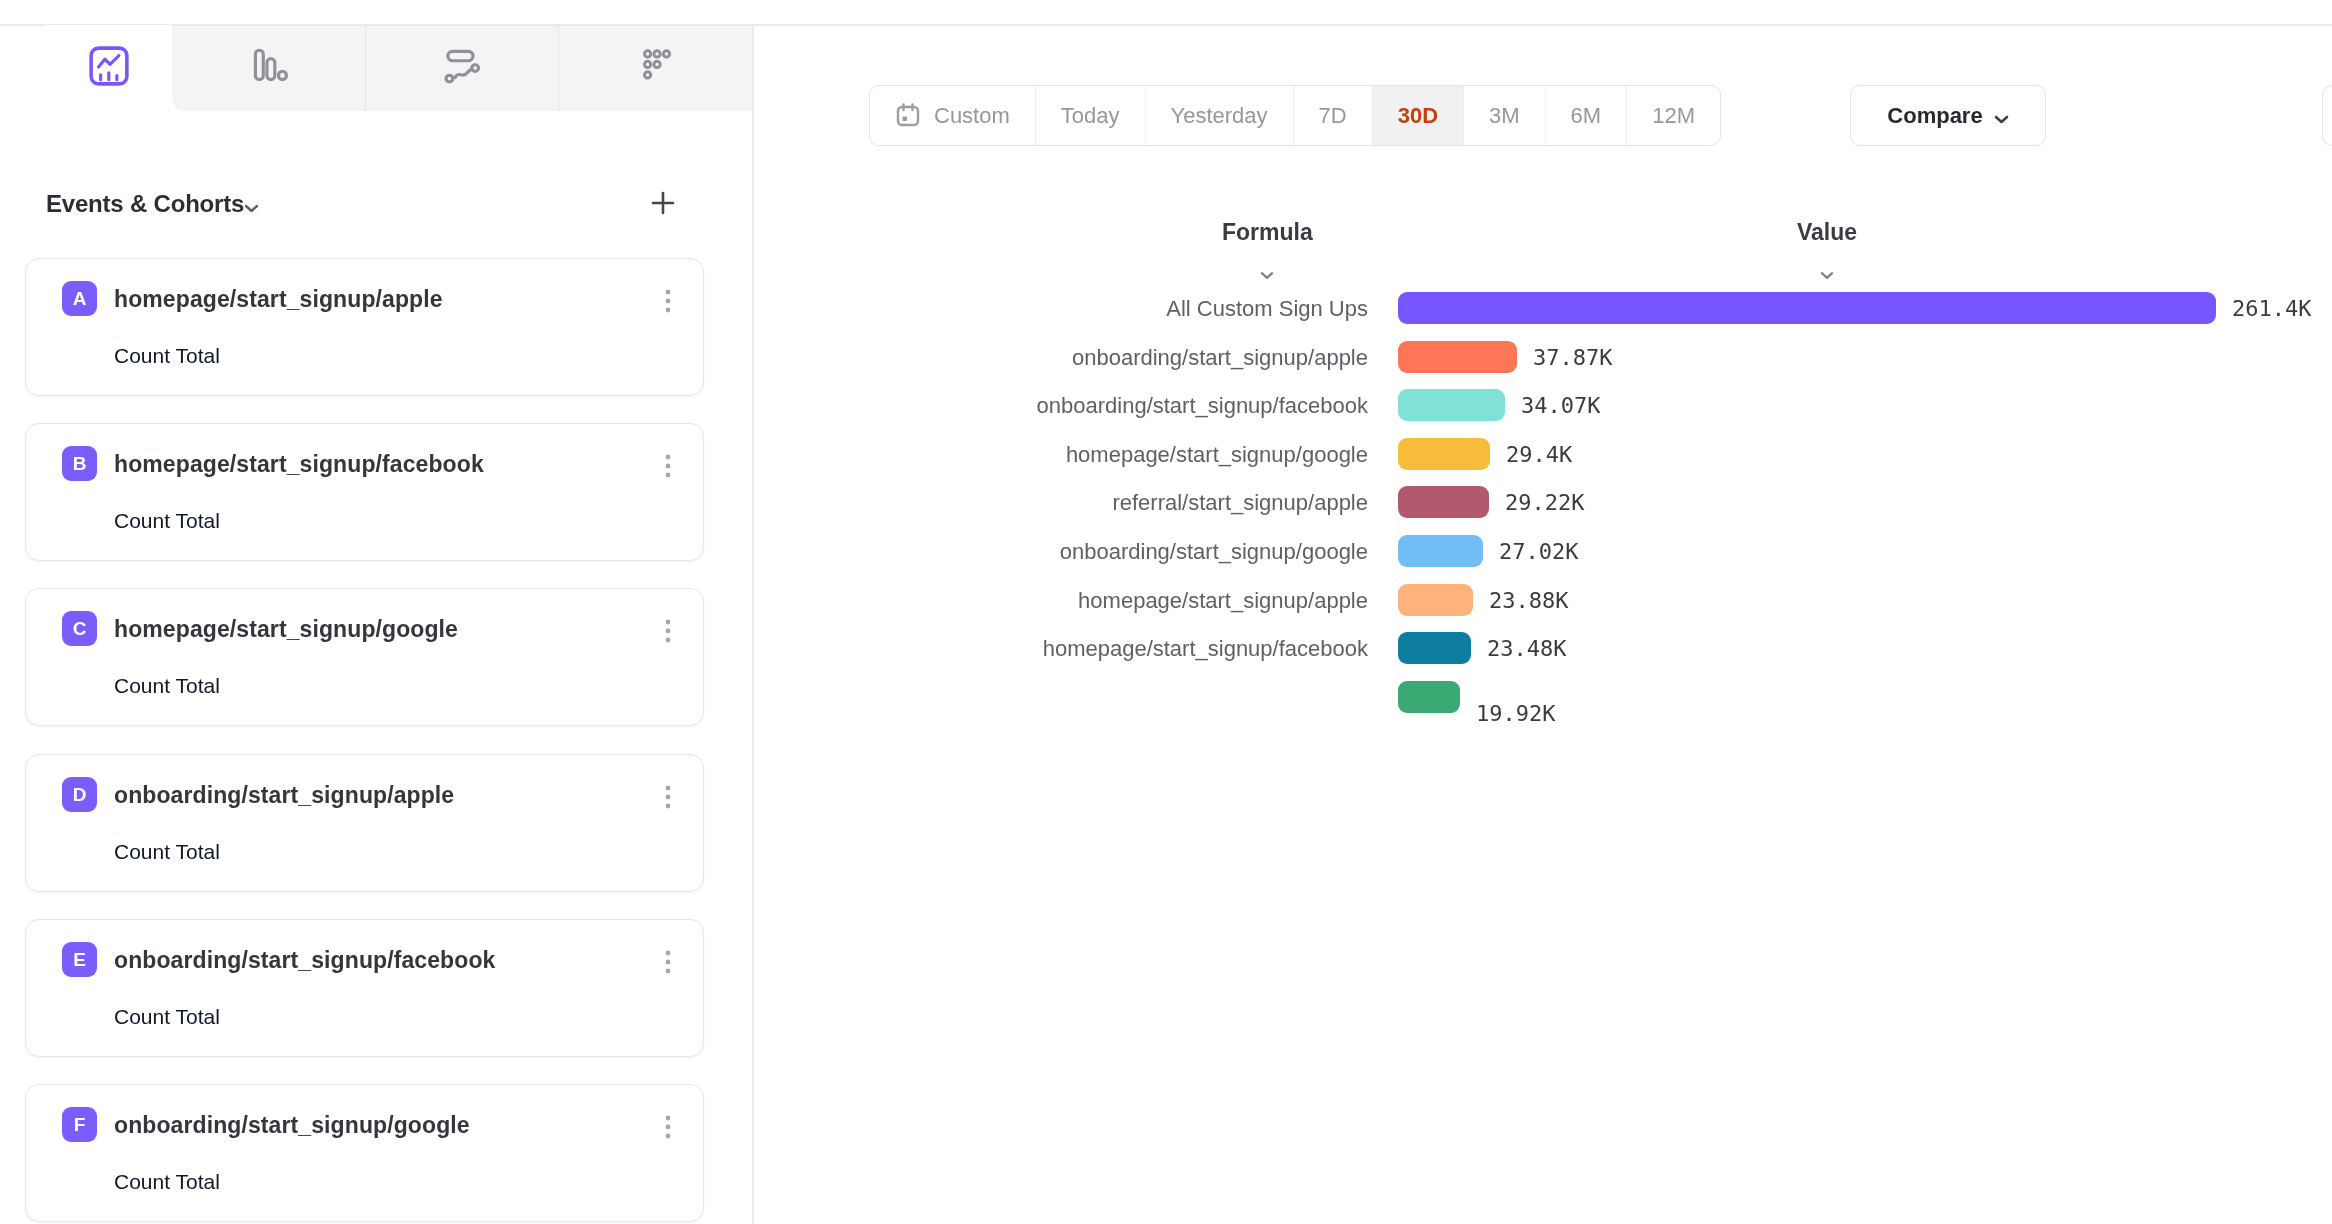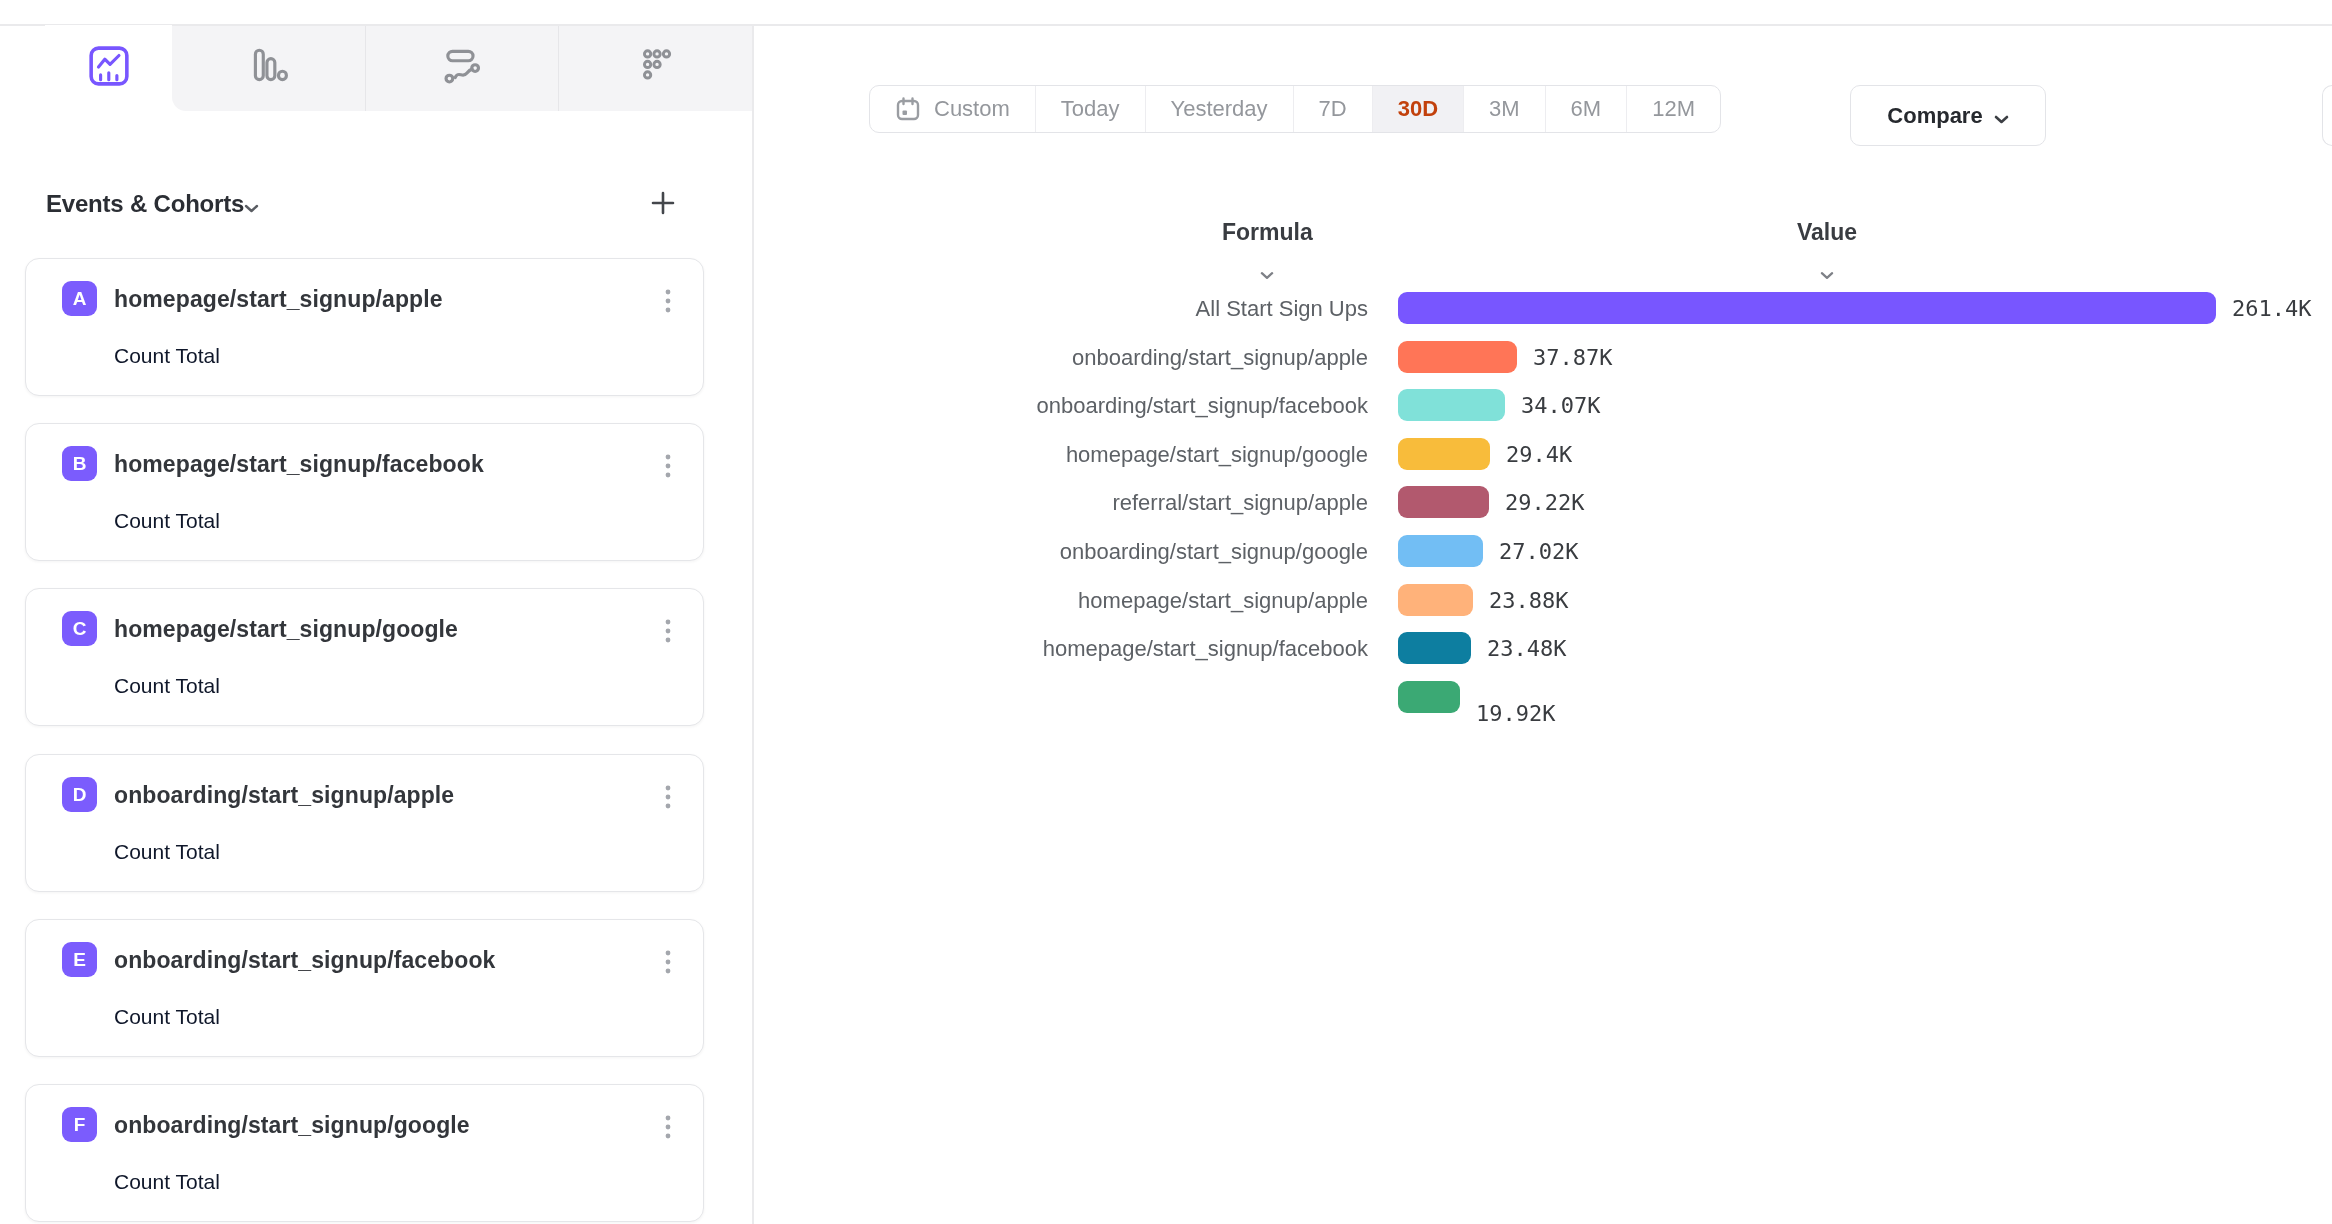--- a/index.html
+++ b/index.html
@@ -29,21 +29,21 @@
         border-radius:14px;box-shadow:0 1px 3px rgba(30,30,40,0.05);box-sizing:border-box;}
   .badge{position:absolute;left:36px;top:22px;width:35px;height:35px;border-radius:9px;display:flex;
          align-items:center;justify-content:center;color:#fff;font-size:19px;font-weight:700;}
   .card-title{position:absolute;left:88px;top:27px;font-size:23px;font-weight:600;color:#33363b;
               letter-spacing:0.1px;white-space:nowrap;}
   .card-metric{position:absolute;left:88px;top:85px;font-size:21px;color:#0f172a;}
   .kebab{position:absolute;right:16px;top:22px;width:38px;height:46px;display:flex;align-items:center;
          justify-content:center;background:none;border:none;cursor:pointer;padding:0;}
 
   
-  .ranges{position:absolute;left:869px;top:85px;height:48px;display:flex;align-items:stretch;background:#fff;
+  .ranges{position:absolute;left:869px;top:85px;height:61px;display:flex;align-items:stretch;background:#fff;
           border:1.5px solid #e3e4e8;border-radius:10px;overflow:hidden;box-sizing:border-box;}
   .seg{display:flex;align-items:center;gap:13px;padding:0 25px;font-size:22px;color:#94979c;
        border-left:1.5px solid #ededf0;cursor:pointer;white-space:nowrap;}
   .seg:first-child{border-left:none;}
   .seg-active{background:#f1f1f4;color:#c2410c;font-weight:700;}
   .compare{position:absolute;left:1850px;top:85px;width:196px;height:61px;box-sizing:border-box;
            border:1.5px solid #e3e4e8;border-radius:10px;background:#fff;display:flex;align-items:center;
            justify-content:center;gap:11px;font-size:22px;font-weight:700;color:#26292e;cursor:pointer;}
   .compare .chev{color:#3c3f44;margin-top:3px;}
   .edge-btn{position:absolute;left:2322px;top:85px;width:14px;height:61px;box-sizing:border-box;
@@ -261,21 +261,21 @@
   <span>Value</span>
   <span class="chev">
     <svg width="14" height="9" viewBox="0 0 15 9" fill="none" stroke="currentColor" stroke-width="2.4" stroke-linecap="round" stroke-linejoin="round">
         <path d="M2 2 L7.5 7 L13 2"></path>
       </svg>
   </span>
 </div>
 
 <div id="rows">
     <div class="brow" style="top: 292px;">
-      <div class="row-label">All Start Sign Ups</div>
+      <div class="row-label">All Custom Sign Ups</div>
       <div class="bar" style="width: 818px; background: rgb(120, 86, 255);"></div>
       <div class="row-value" style="left: 2232px;">261.4K</div>
     </div>
     <div class="brow" style="top: 341px;">
       <div class="row-label">onboarding/start_signup/apple</div>
       <div class="bar" style="width: 119px; background: rgb(255, 117, 87);"></div>
       <div class="row-value" style="left: 1533px;">37.87K</div>
     </div>
     <div class="brow" style="top: 389px;">
       <div class="row-label">onboarding/start_signup/facebook</div>

